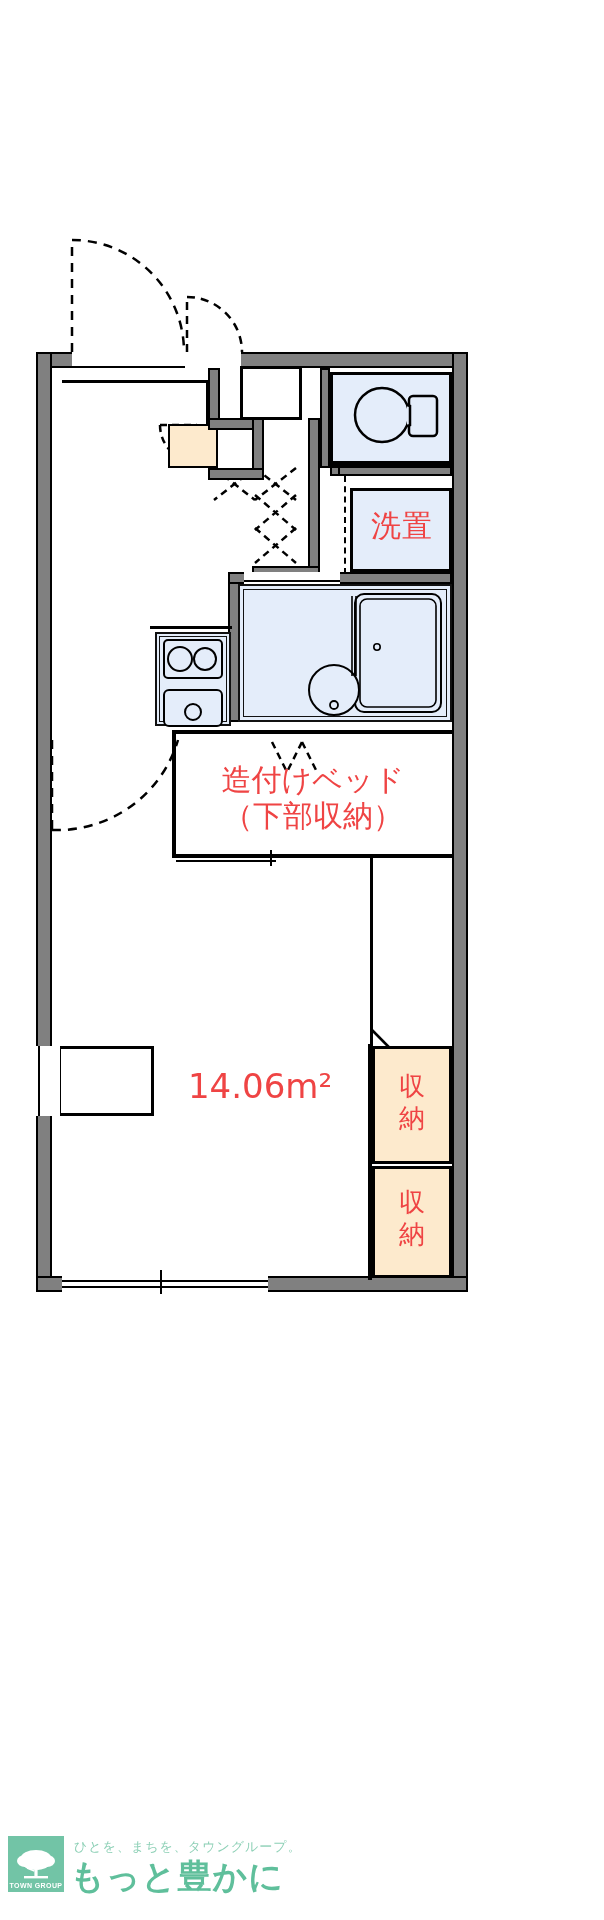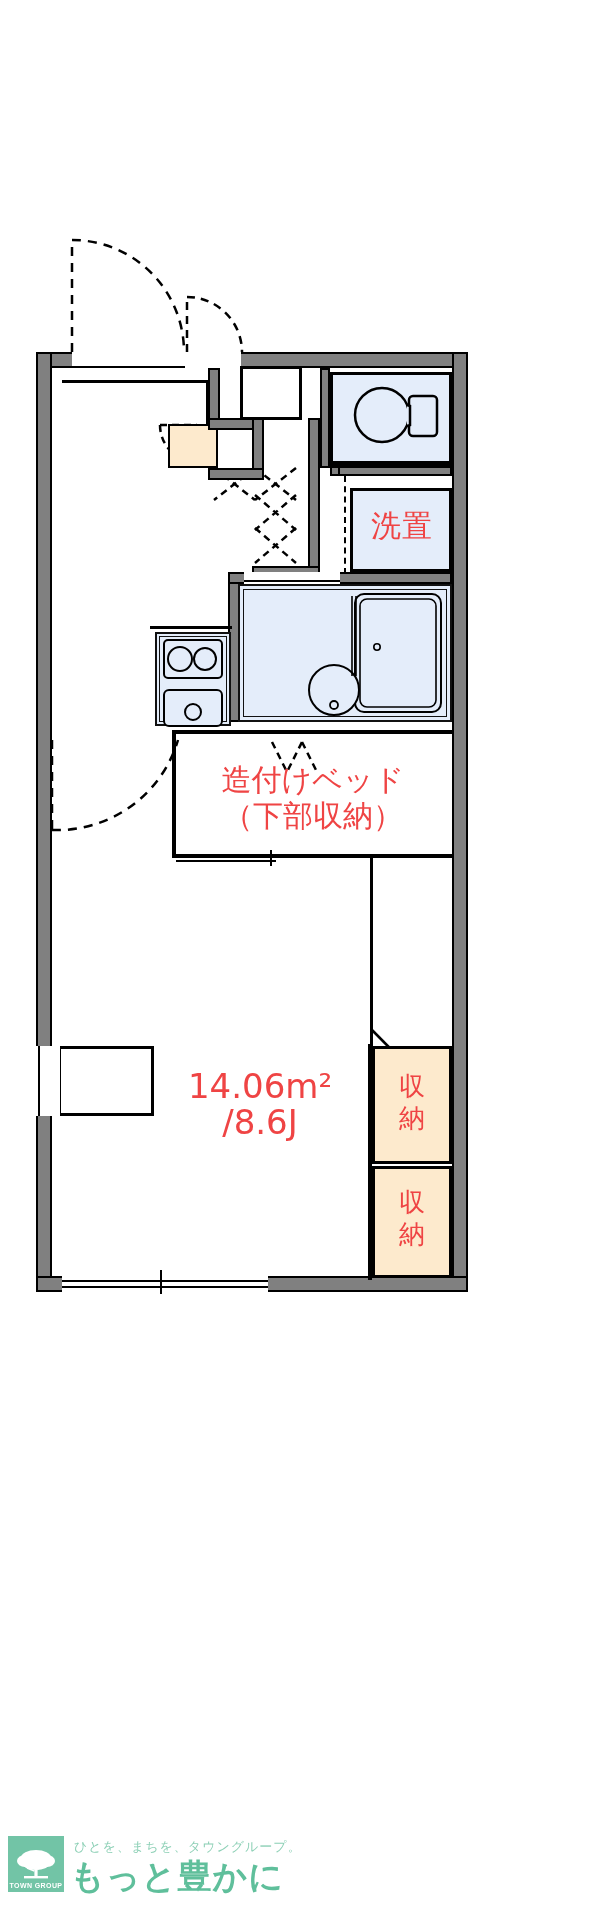--- a/index.html
+++ b/index.html
@@ -204,21 +204,20 @@
   <div class="label" style="left:372px; top:1072px; width:80px; font-size:26px;">収</div>
   <div class="label" style="left:372px; top:1104px; width:80px; font-size:26px;">納</div>
 
   <div class="beige" style="left:372px; top:1166px; width:80px; height:112px; border:3px solid #000;"></div>
   <div class="label" style="left:372px; top:1188px; width:80px; font-size:26px;">収</div>
   <div class="label" style="left:372px; top:1220px; width:80px; font-size:26px;">納</div>
 
   <div class="lineV3" style="left:368px; top:1044px; height:236px; width:4px;"></div>
 
   <div class="label" style="left:174px; top:1068px; width:172px; font-size:34px;">14.06m²</div>
-  <div class="label" style="left:174px; top:1104px; width:172px; font-size:34px;">/8.6J</div>
 
   <div class="whitebox" style="left:58px; top:1046px; width:96px; height:70px; border:3px solid #000; background:#fff;"></div>
   <div class="room" style="left:36px; top:1046px; width:24px; height:70px; background:#fff;"></div>
   <div class="lineV" style="left:38px; top:1046px; height:70px;"></div>
 
   <div class="room" style="left:62px; top:1276px; width:206px; height:16px; background:#fff;"></div>
   <div class="lineH" style="left:62px; top:1280px; width:206px;"></div>
   <div class="lineH" style="left:62px; top:1286px; width:206px;"></div>
   <div class="lineV" style="left:160px; top:1270px; height:24px;"></div>
 

